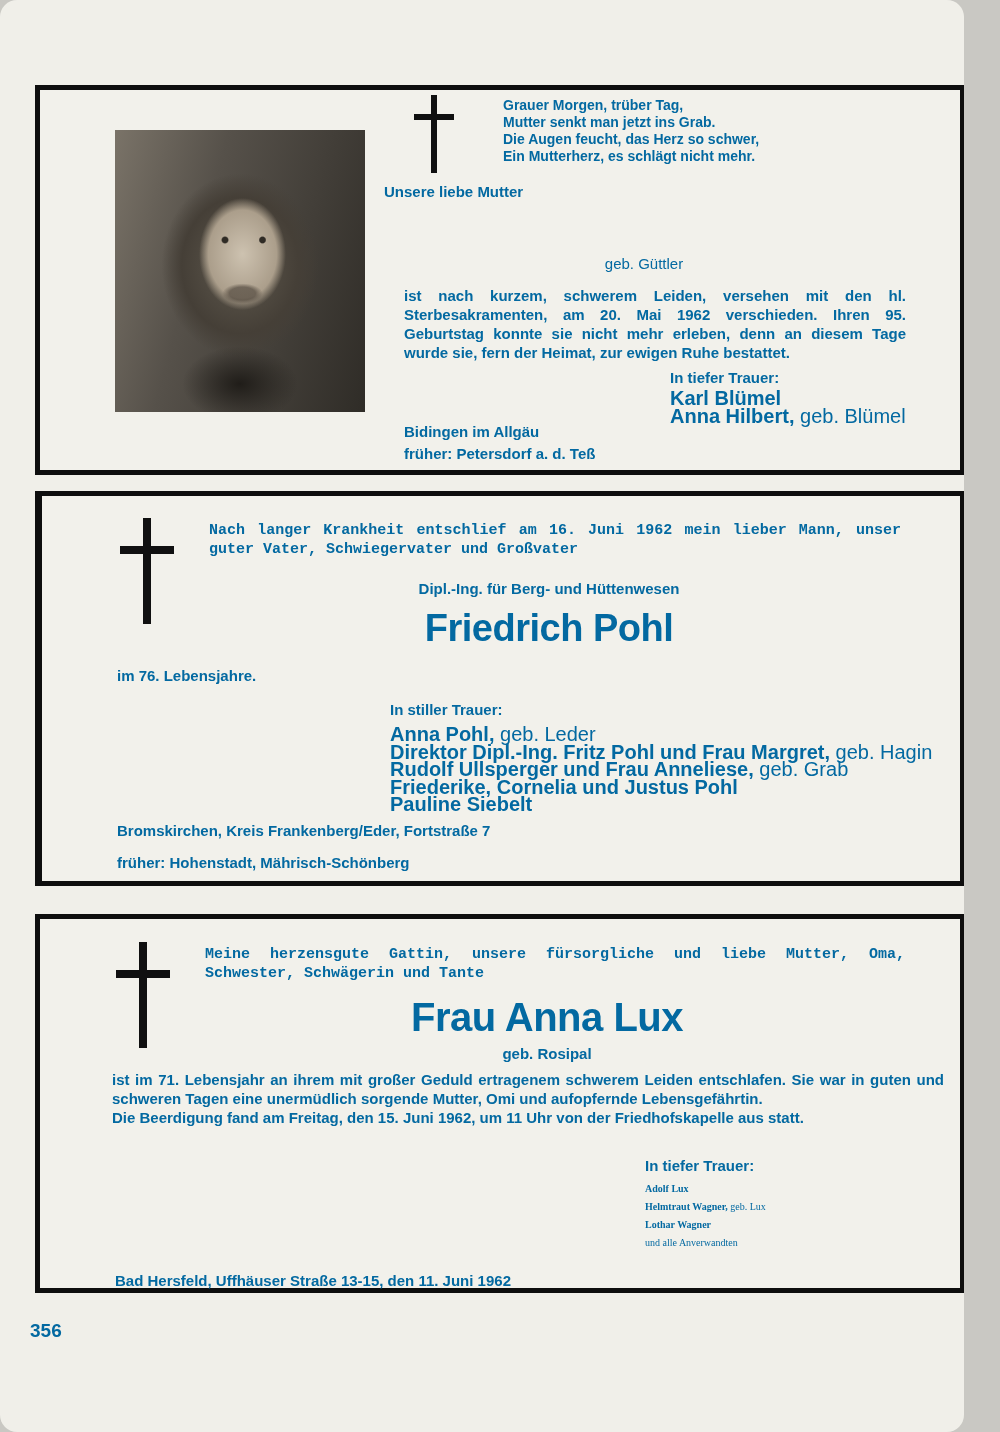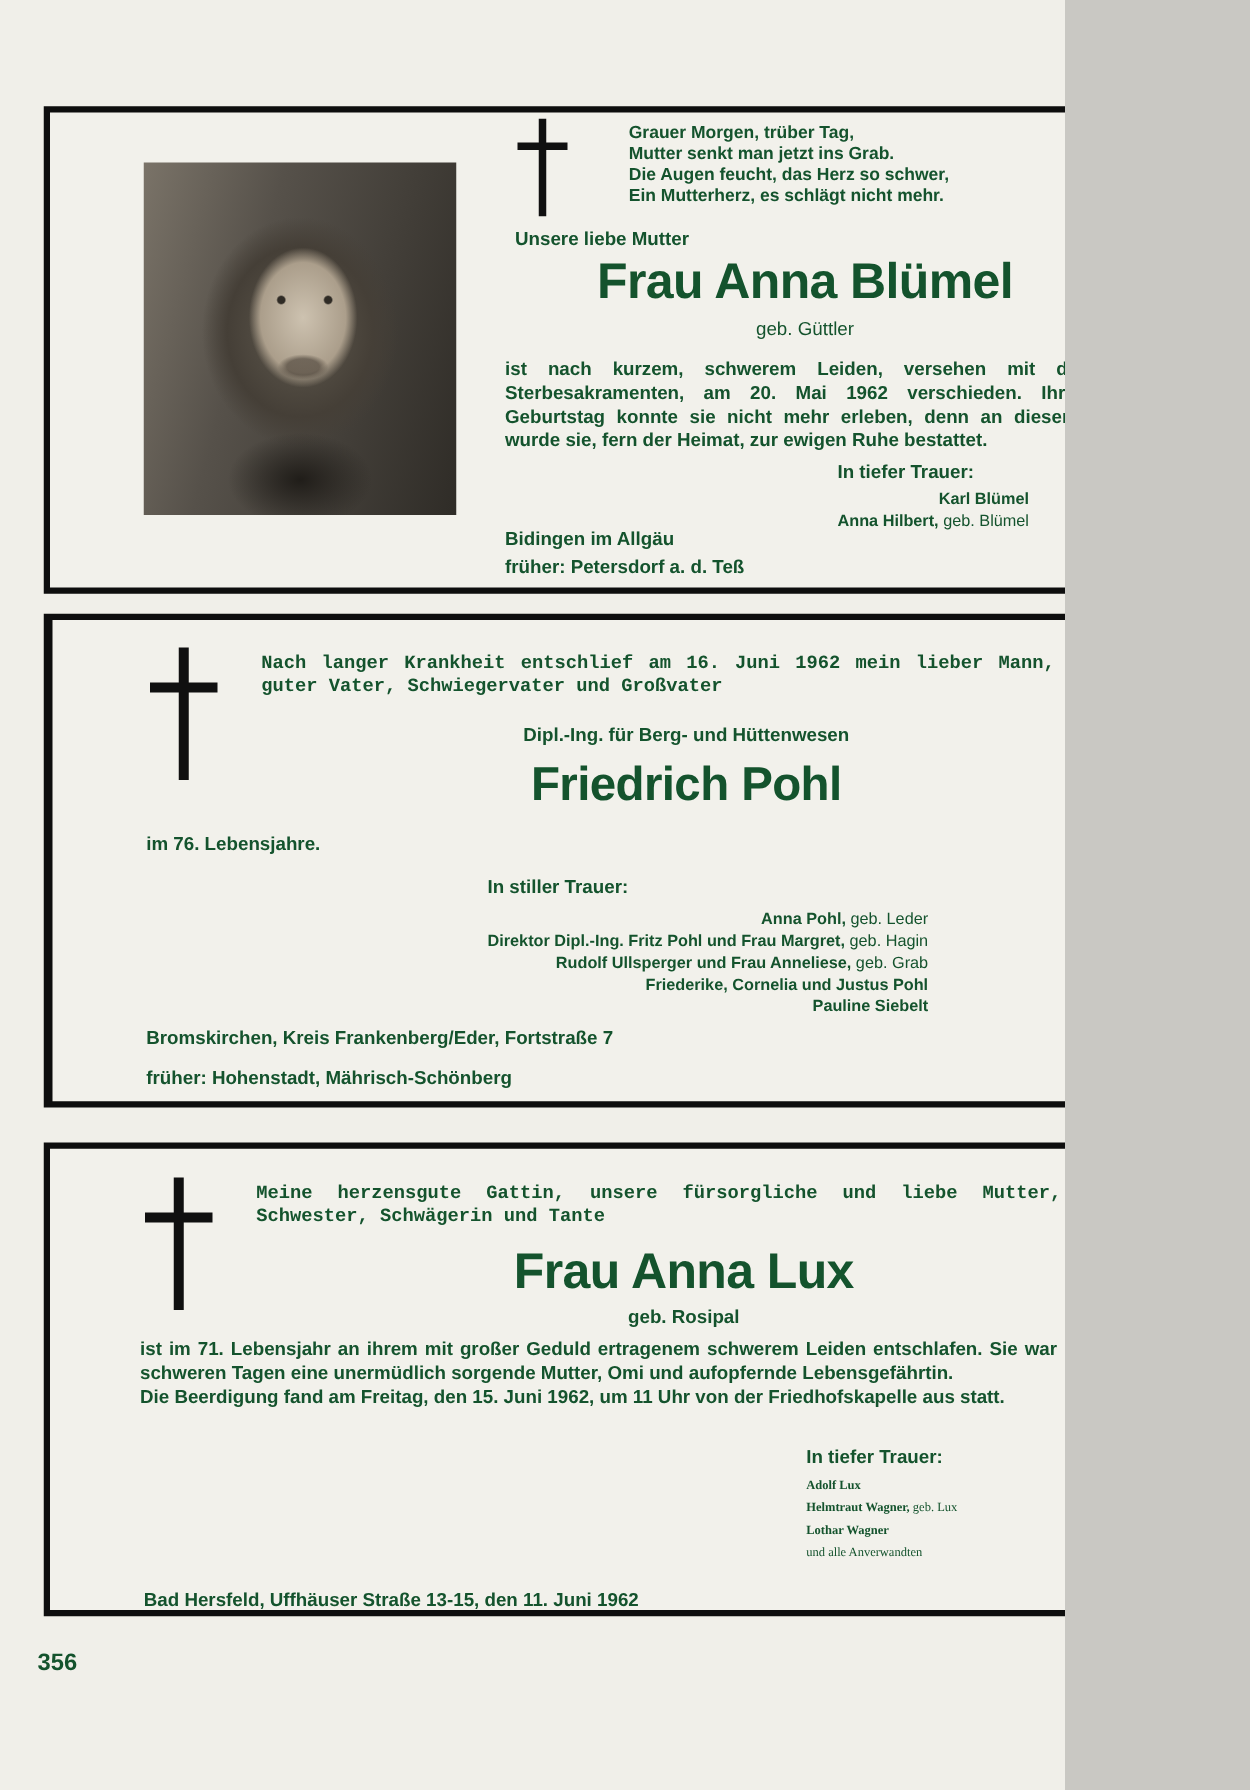--- a/index.html
+++ b/index.html
@@ -1,36 +1,36 @@
 <!DOCTYPE html>
 <html><head>
 <meta charset="utf-8">
 <style>
   * { box-sizing: border-box; }
   body { margin: 0; background: #c9c8c3; }
   .page {
-    position: relative; width: 852px; height: 1432px;
+    position: relative; width: 964px; height: 1432px;
     background: #f0efe9; overflow: hidden;
-    font-family: "Liberation Sans", sans-serif; color: #14532d;
+    font-family: "Liberation Sans", sans-serif; color: #0369a1; border-radius: 17px;
   }
   .notice { position: absolute; border: 5px solid #0e0e0e; background: #f2f1eb; }
   #notice1 { left: 35px; top: 85px;  width: 930px; height: 390px; }
   #notice2 { left: 35px; top: 491px; width: 930px; height: 395px; border-left-width: 7px; }
   #notice3 { left: 35px; top: 914px; width: 930px; height: 379px; }
 
   .abs { position: absolute; }
   .b   { font-weight: 700; }
   .sfx { font-weight: 400; }
 
   .poem { font-size: 14px; line-height: 17px; font-weight: 700; }
   .body-text { font-size: 15px; line-height: 19px; font-weight: 700; text-align: justify; }
   .line15 { font-size: 15px; line-height: 21px; font-weight: 700; }
   .intro-just { font-size: 15px; line-height: 19px; font-weight: 700; text-align: justify; font-family: Liberation Mono, monospace; }
   .heading { font-weight: 700; letter-spacing: -0.5px; }
-  .mourners-sm { font-size: 13px; line-height: 17.5px; text-align: right; }
+  .mourners-sm { font-size: 20px; line-height: 17.5px; }
   .mourners-md { font-size: 10px; line-height: 18px; font-family: Liberation Serif, serif; }
   .mourn-label { font-size: 15px; font-weight: 700; margin-bottom: 4px; }
   .center { text-align: center; }
 
   .cross { position: absolute; }
   .cross div { position: absolute; background: #101010; }
   .cross-sm { width: 40px; height: 78px; }
   .cross-sm .v { left: 17px; top: 0;    width: 6px;  height: 78px; }
   .cross-sm .h { left: 0;    top: 19px; width: 40px; height: 6px;  }
   .cross-lg { width: 54px; height: 106px; }
@@ -64,23 +64,22 @@
       <div class="h"></div>
     </div>
 
     <div class="abs poem" style="left:463px; top:7px;">
       <div>Grauer Morgen, trüber Tag,</div>
       <div>Mutter senkt man jetzt ins Grab.</div>
       <div>Die Augen feucht, das Herz so schwer,</div>
       <div>Ein Mutterherz, es schlägt nicht mehr.</div>
     </div>
 
-    <div class="abs line15" style="left:372px; top:91px;">Unsere liebe Mutter</div>
+    <div class="abs line15" style="left:344px; top:91px;">Unsere liebe Mutter</div>
 
-    <div class="abs heading center" style="left:344px; top:113px; width:520px; font-size:40px; line-height:44px;">Frau Anna Blümel</div>
 
     <div class="abs center" style="left:344px; top:165px; width:520px; font-size:15px; font-weight:400;">geb. Güttler</div>
 
     <div class="abs body-text" style="left:364px; top:196px; width:502px;">ist nach kurzem, schwerem Leiden, versehen mit den hl. Sterbesakramenten, am 20. Mai 1962 verschieden. Ihren 95. Geburtstag konnte sie nicht mehr erleben, denn an diesem Tage wurde sie, fern der Heimat, zur ewigen Ruhe bestattet.</div>
 
     <div class="abs" style="left:630px; top:279px;">
       <div class="mourn-label">In tiefer Trauer:</div>
       <div class="mourners-sm">
         <div><span class="b">Karl Blümel</span><span class="sfx"></span></div>
         <div><span class="b">Anna Hilbert,</span><span class="sfx"> geb. Blümel</span></div>

